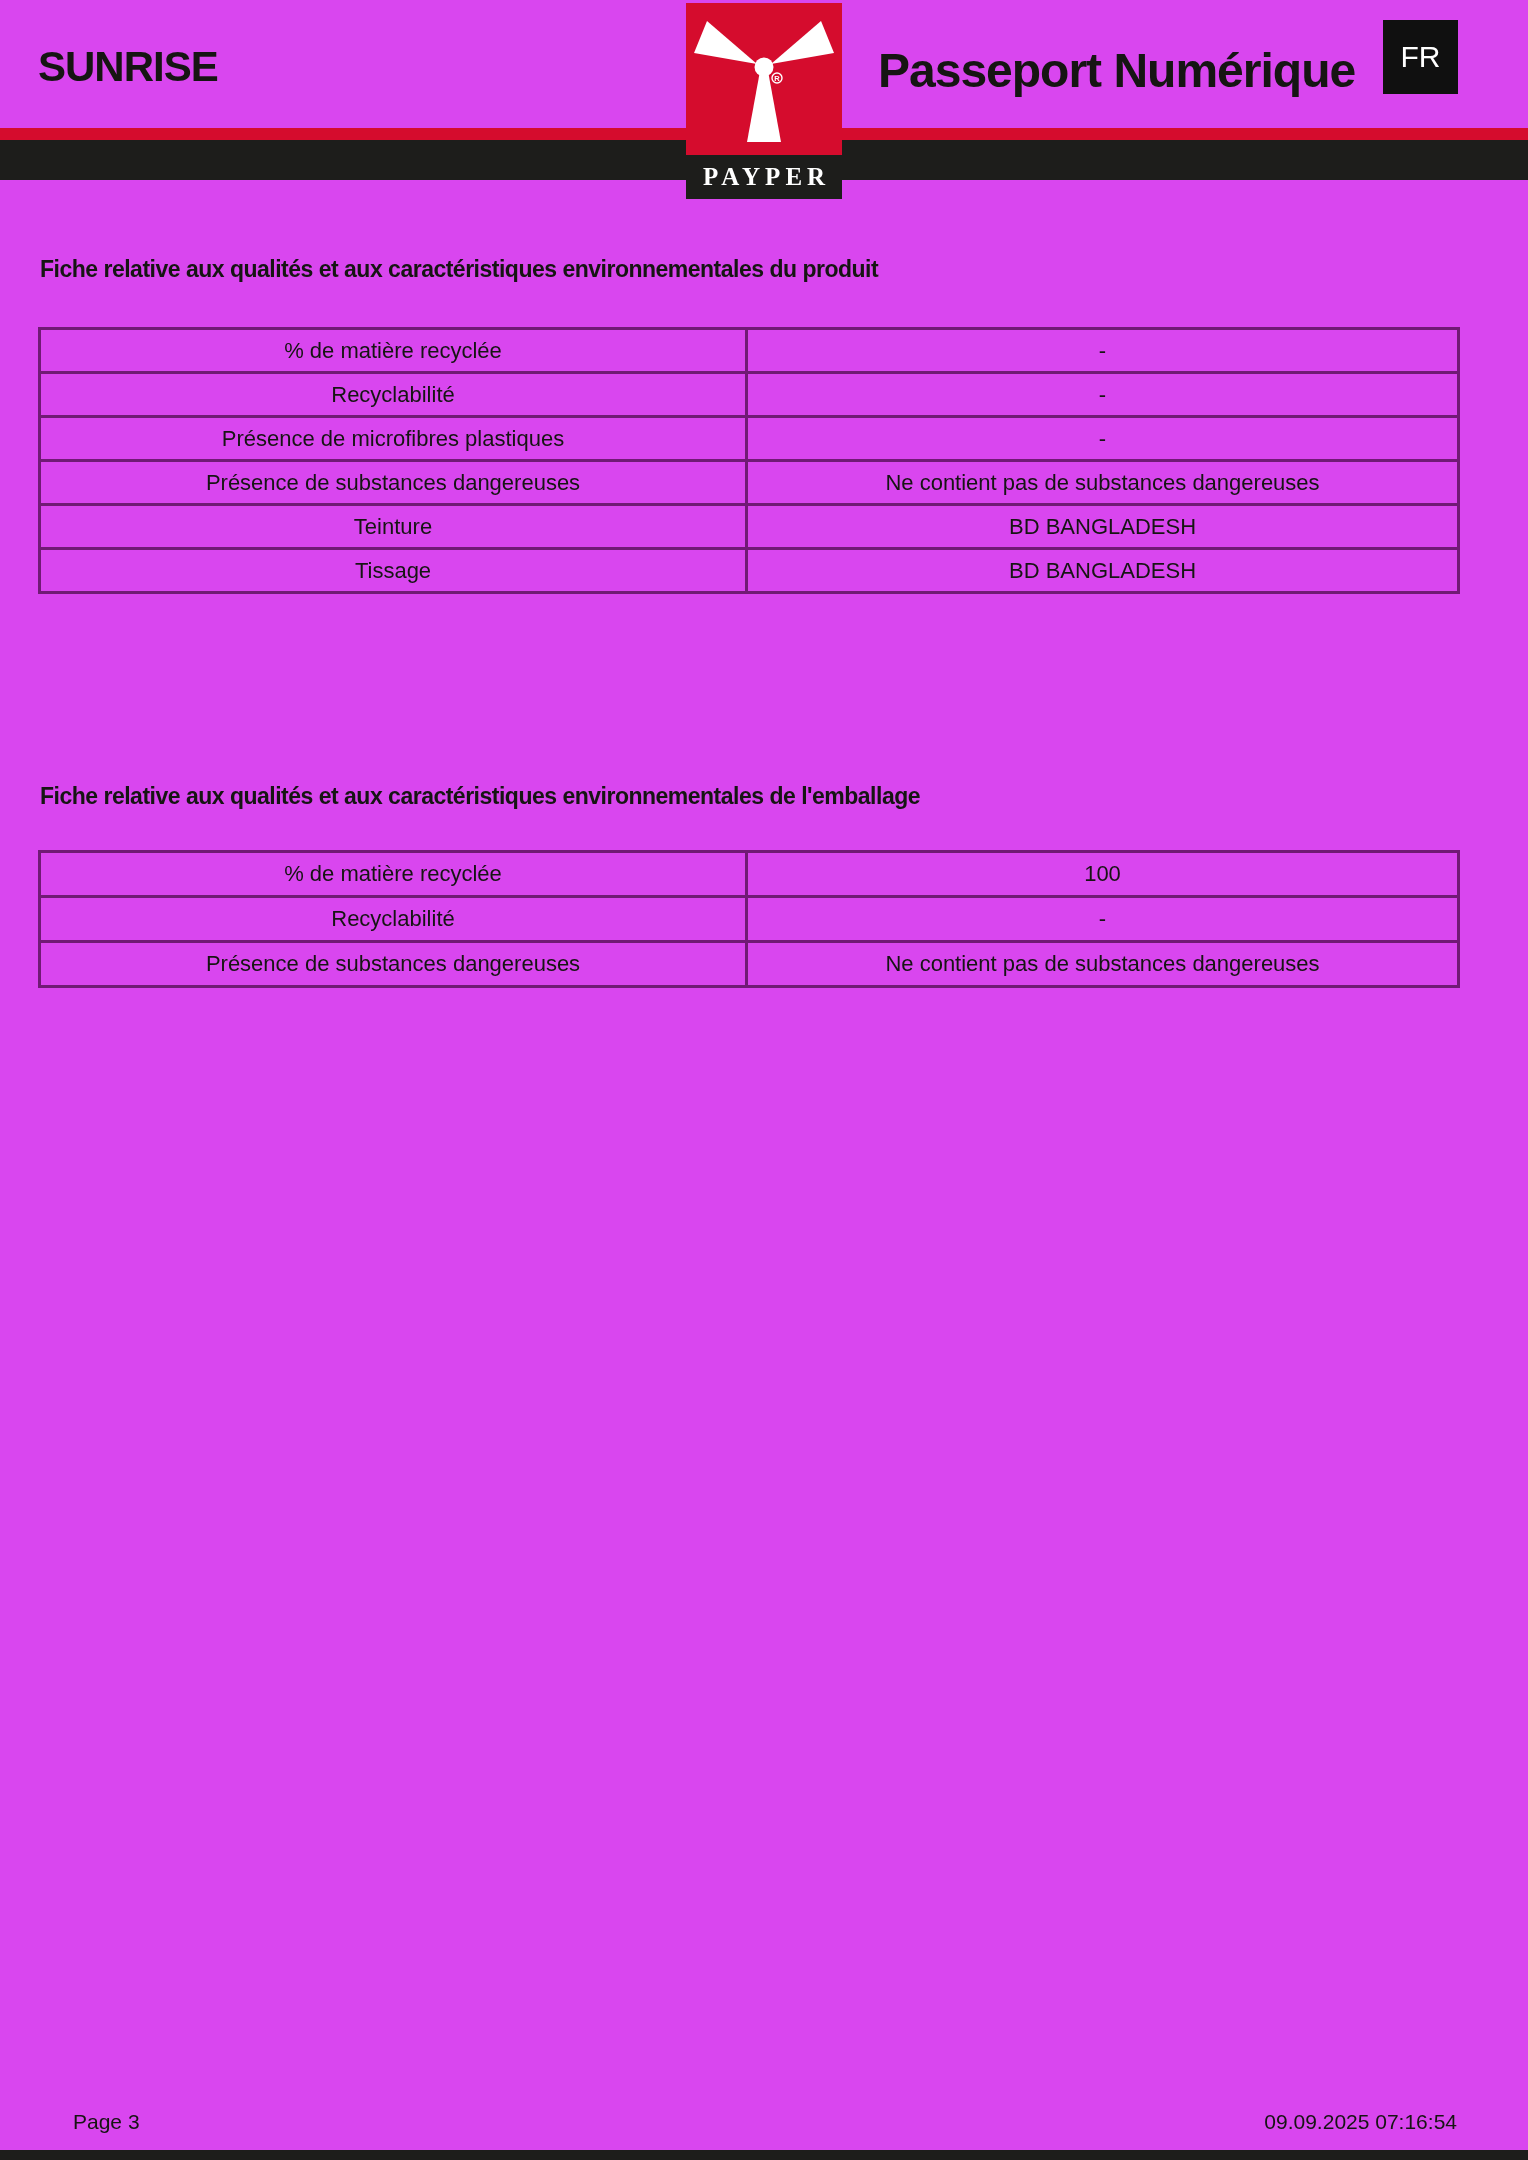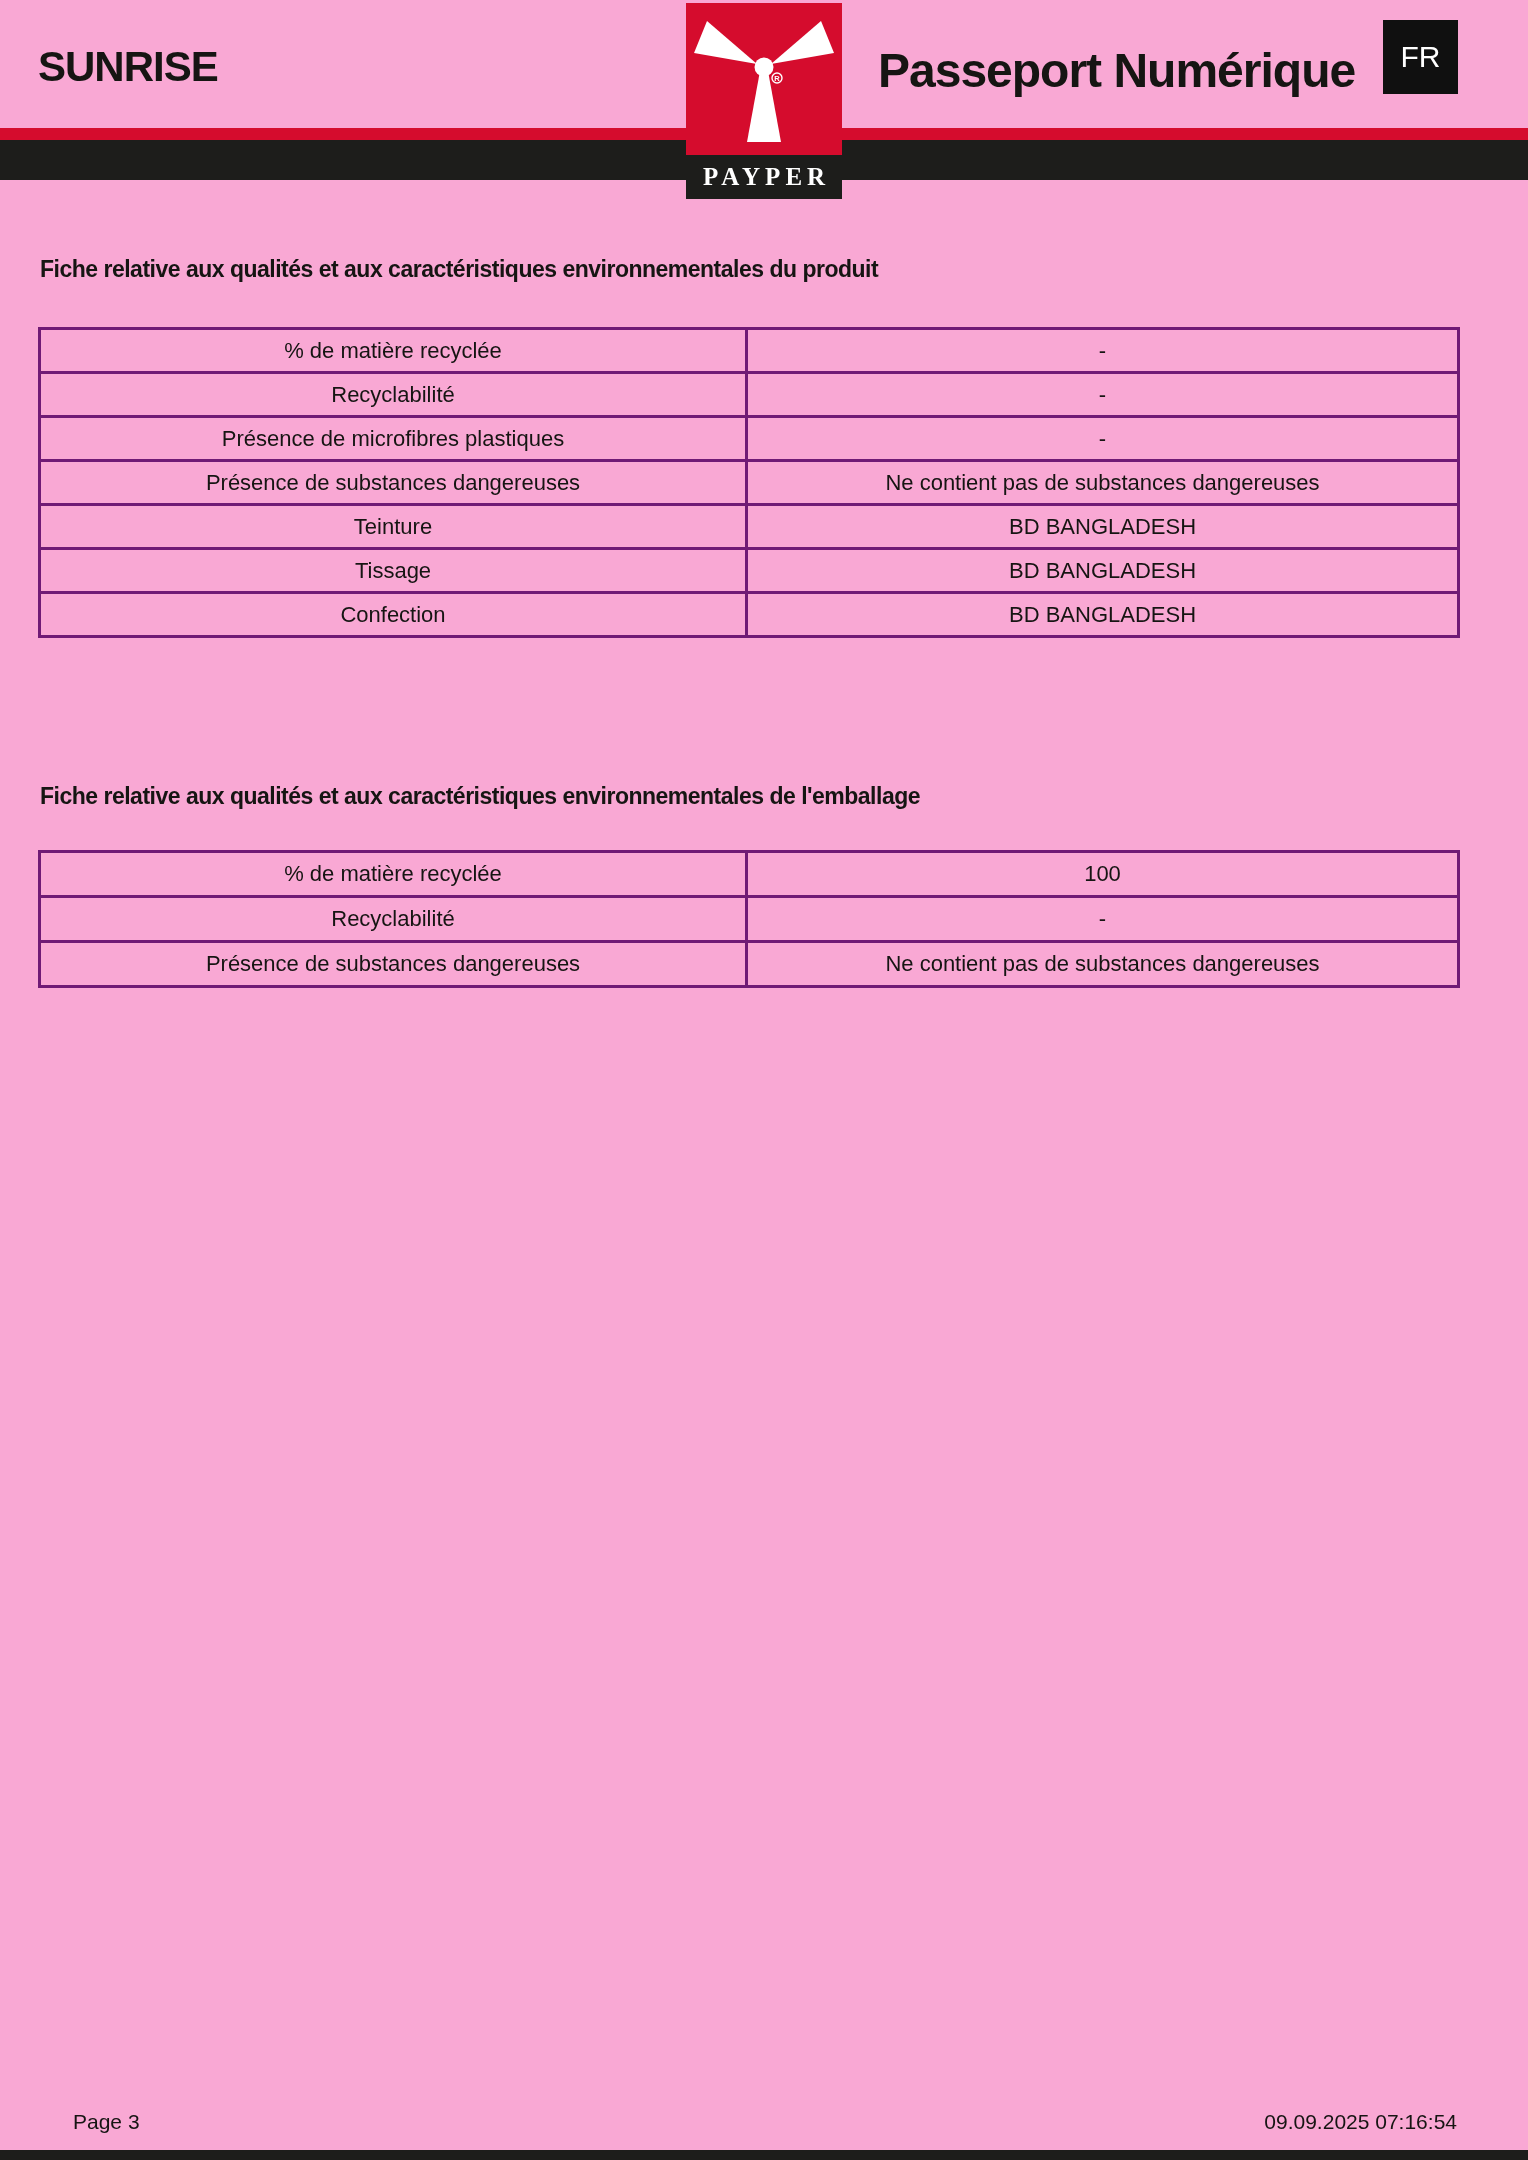--- a/index.html
+++ b/index.html
@@ -1,20 +1,20 @@
 <!DOCTYPE html>
 <html><head>
 <meta charset="utf-8">
 <style>
   * { margin:0; padding:0; box-sizing:border-box; }
   html,body { background:#ffffff; }
   .page {
     position:relative;
     width:1528px; height:2160px;
-    background:#f9a8d4;
+    background:#d946ef;
     font-family:"Liberation Sans", sans-serif;
     color:#161513;
     overflow:hidden;
   }
 
   
   .brand {
     position:absolute; left:38px; top:46px;
     font-size:42px; font-weight:bold; letter-spacing:-1px;
     line-height:42px; color:#161513;
@@ -154,24 +154,20 @@
         <td>Ne contient pas de substances dangereuses</td>
       </tr>
       <tr>
         <td>Teinture</td>
         <td>BD BANGLADESH</td>
       </tr>
       <tr>
         <td>Tissage</td>
         <td>BD BANGLADESH</td>
       </tr>
-      <tr>
-        <td>Confection</td>
-        <td>BD BANGLADESH</td>
-      </tr>
     </tbody>
   </table>
 
   <div class="section-title s2">Fiche relative aux qualités et aux caractéristiques environnementales de l'emballage</div>
 
   <table class="sheet t2">
     <colgroup>
         <col class="c1">
         <col class="c2">
       </colgroup>

